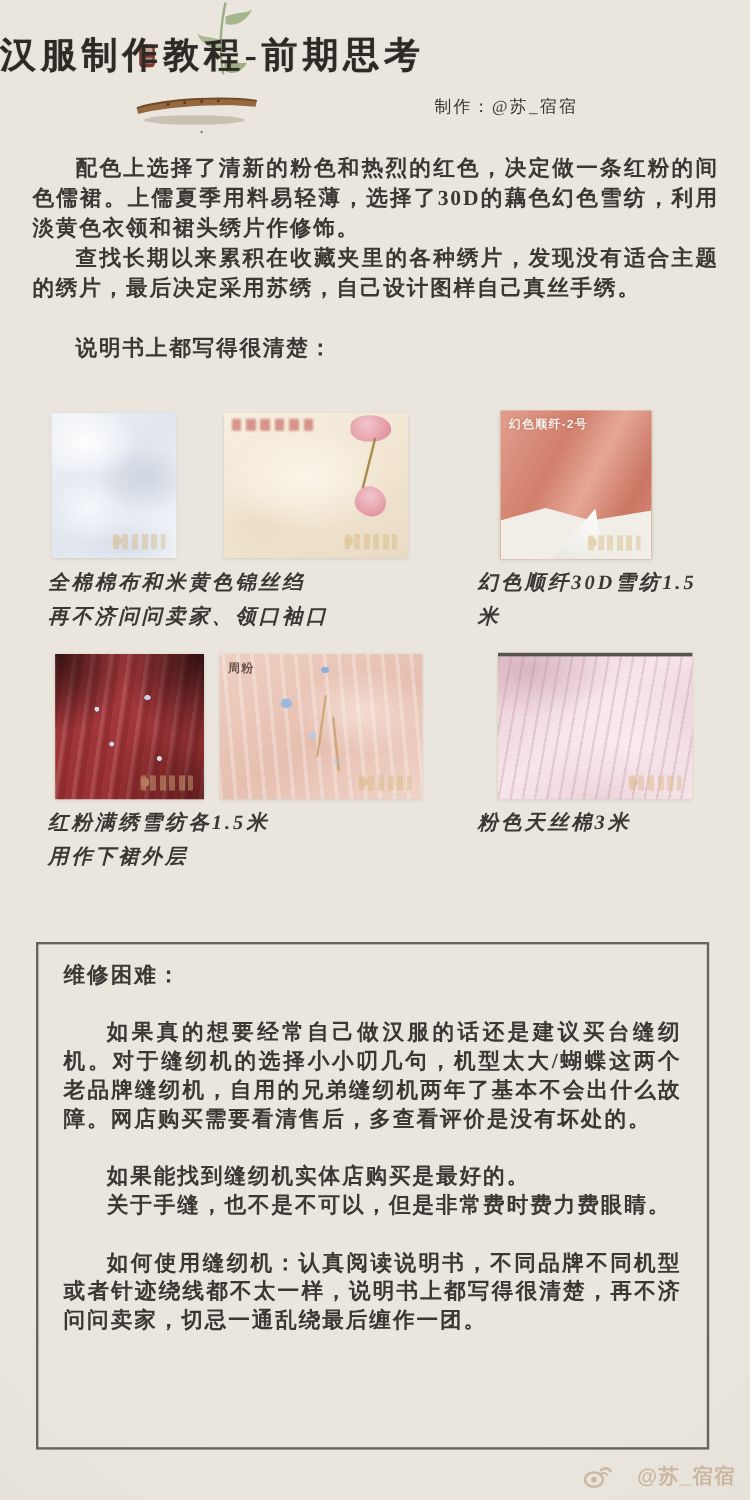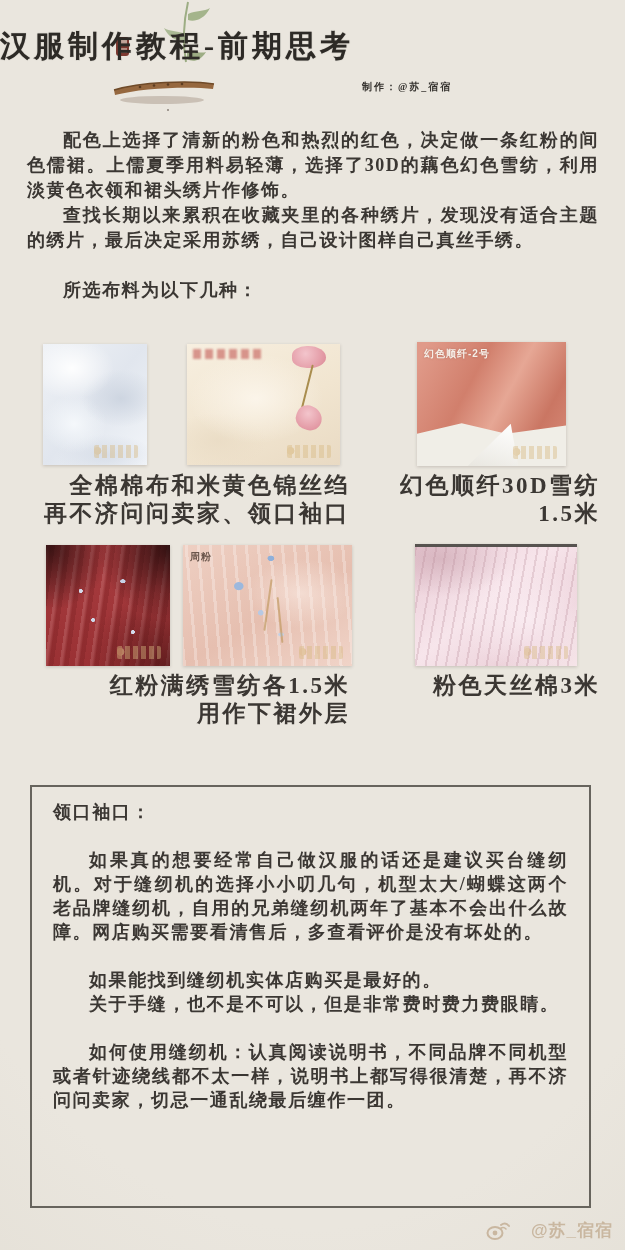--- a/index.html
+++ b/index.html
@@ -9,21 +9,21 @@
     background:radial-gradient(140% 115% at 50% 35%, #eae6de 55%, #dbd6cb 100%);
     color:#3b3733;
   }
   
   .title{
     position:absolute;top:26px;left:0;width:625px;text-align:left;
     font-size:30px;font-weight:700;letter-spacing:4px;color:#2d2a26;z-index:3;
     text-shadow:0 0 1px rgba(45,42,38,.4);
   }
   .credit{
-    position:absolute;top:80px;left:362px;font-size:10px;font-weight:700;
+    position:absolute;top:80px;left:362px;font-size:14px;font-weight:400;
     letter-spacing:2px;color:#35322e;z-index:3;
   }
   .seal{
     position:absolute;top:37px;left:116px;width:13px;height:19px;
     background:#7e3a31;border-radius:3px;z-index:2;
   }
   .seal::after{
     content:"";position:absolute;left:2px;top:3px;width:9px;height:5px;
     background:rgba(232,222,210,.65);box-shadow:0 8px 0 rgba(232,222,210,.5);
   }
@@ -72,21 +72,21 @@
     position:absolute;top:18px;left:32px;width:2px;height:48px;
     background:#a98d4e;transform:rotate(14deg);border-radius:2px;
   }
   .flower .bloom1,.flower .bloom2{
     position:absolute;border-radius:50% 60% 55% 50%;
     background:radial-gradient(circle at 40% 35%, #f3c5cc, #e39aa5 70%, #d98794);
   }
   .flower .bloom1{top:0;left:18px;width:34px;height:22px;}
   .flower .bloom2{top:60px;left:22px;width:26px;height:24px;transform:rotate(25deg);}
   #ph3{
-    left:417px;top:342px;width:149px;height:124px;
+    left:417px;top:342px;width:126px;height:124px;
     background:linear-gradient(118deg,#e09a89 5%,#d17f6c 35%,#e6a795 55%,#ca7663 78%,#d98c7a);
   }
   #ph3 .white-under{
     position:absolute;left:0;bottom:0;width:100%;height:42%;
     background:#f0eee7;
     clip-path:polygon(0 38%,30% 18%,60% 38%,100% 22%,100% 100%,0 100%);
   }
   #ph3 .paper{
     position:absolute;left:34%;bottom:0;width:34%;height:34%;
     background:linear-gradient(200deg,#ffffff,#e9e7e0);
@@ -129,22 +129,22 @@
     left:415px;top:544px;width:162px;height:122px;
     border-top:3px solid #57534f;box-sizing:border-box;
     background:
       radial-gradient(110px 62px at 16% 10%, rgba(184,140,152,.4), transparent 62%),
       repeating-linear-gradient(100deg, rgba(168,118,132,.22) 0 2px, transparent 2px 10px),
       radial-gradient(90px 70px at 70% 60%, rgba(252,240,245,.8), transparent 75%),
       linear-gradient(140deg,#eaccd6 0%,#f7e5eb 45%,#edd3db 75%,#f6e5e9);
   }
   
   .caption{
-    position:absolute;text-align:right;font-size:23px;font-weight:700;
-    line-height:28px;letter-spacing:2.5px;color:#3b3733;
+    position:absolute;text-align:left;font-size:17px;font-weight:700;
+    line-height:28px;letter-spacing:2.5px;color:#3b3733;font-style:italic;
   }
   #cap1{left:40px;top:472px;width:310px;}
   #cap2{left:398px;top:472px;width:202px;}
   #cap3{left:40px;top:672px;width:310px;}
   #cap4{left:398px;top:672px;width:202px;}
   
   .tools-box{
     position:absolute;left:30px;top:785px;width:561px;height:423px;
     border:2px solid #67645d;box-sizing:border-box;
     padding:13px 21px 0 21px;
@@ -182,21 +182,21 @@
     <circle cx="30" cy="15" r="1.3" fill="#5c3c20"></circle>
     <circle cx="44" cy="13.5" r="1.3" fill="#5c3c20"></circle>
     <circle cx="58" cy="12.5" r="1.3" fill="#5c3c20"></circle>
     <circle cx="72" cy="12" r="1.3" fill="#5c3c20"></circle>
     <circle cx="58" cy="38" r="1" fill="#8a8178"></circle>
   </svg>
 
   <div class="intro">
     <p>配色上选择了清新的粉色和热烈的红色，决定做一条红粉的间色儒裙。上儒夏季用料易轻薄，选择了30D的藕色幻色雪纺，利用淡黄色衣领和裙头绣片作修饰。</p>
     <p>查找长期以来累积在收藏夹里的各种绣片，发现没有适合主题的绣片，最后决定采用苏绣，自己设计图样自己真丝手绣。</p>
-    <p class="gap-before">所选布料为以下几种：</p>
+    <p class="gap-before">说明书上都写得很清楚：</p>
   </div>
 
   <div class="photo" id="ph1">
     <div class="ph-mark"></div>
   </div>
   <div class="photo" id="ph2">
     <div class="red-wm"></div>
     <div class="flower">
       <div class="bloom1"></div>
         <div class="stem"></div>
@@ -234,21 +234,21 @@
 
   <div class="caption" id="cap3">
     <div>红粉满绣雪纺各1.5米</div>
     <div>用作下裙外层</div>
   </div>
   <div class="caption" id="cap4">
     <div>粉色天丝棉3米</div>
   </div>
 
   <div class="tools-box">
-    <p class="heading">领口袖口：</p>
+    <p class="heading">维修困难：</p>
     <p class="gap-before">如果真的想要经常自己做汉服的话还是建议买台缝纫机。对于缝纫机的选择小小叨几句，机型太大/蝴蝶这两个老品牌缝纫机，自用的兄弟缝纫机两年了基本不会出什么故障。网店购买需要看清售后，多查看评价是没有坏处的。</p>
     <p class="gap-before">如果能找到缝纫机实体店购买是最好的。</p>
     <p>关于手缝，也不是不可以，但是非常费时费力费眼睛。</p>
     <p class="gap-before">如何使用缝纫机：认真阅读说明书，不同品牌不同机型或者针迹绕线都不太一样，说明书上都写得很清楚，再不济问问卖家，切忌一通乱绕最后缠作一团。</p>
   </div>
 
   <div class="footer-wm">
     <svg width="24" height="19" viewBox="0 0 24 19">
       <ellipse cx="9" cy="12" rx="7.5" ry="6" fill="none" stroke="#c9b7a0" stroke-width="2"></ellipse>
       <circle cx="9" cy="12" r="2.4" fill="#c9b7a0"></circle>

